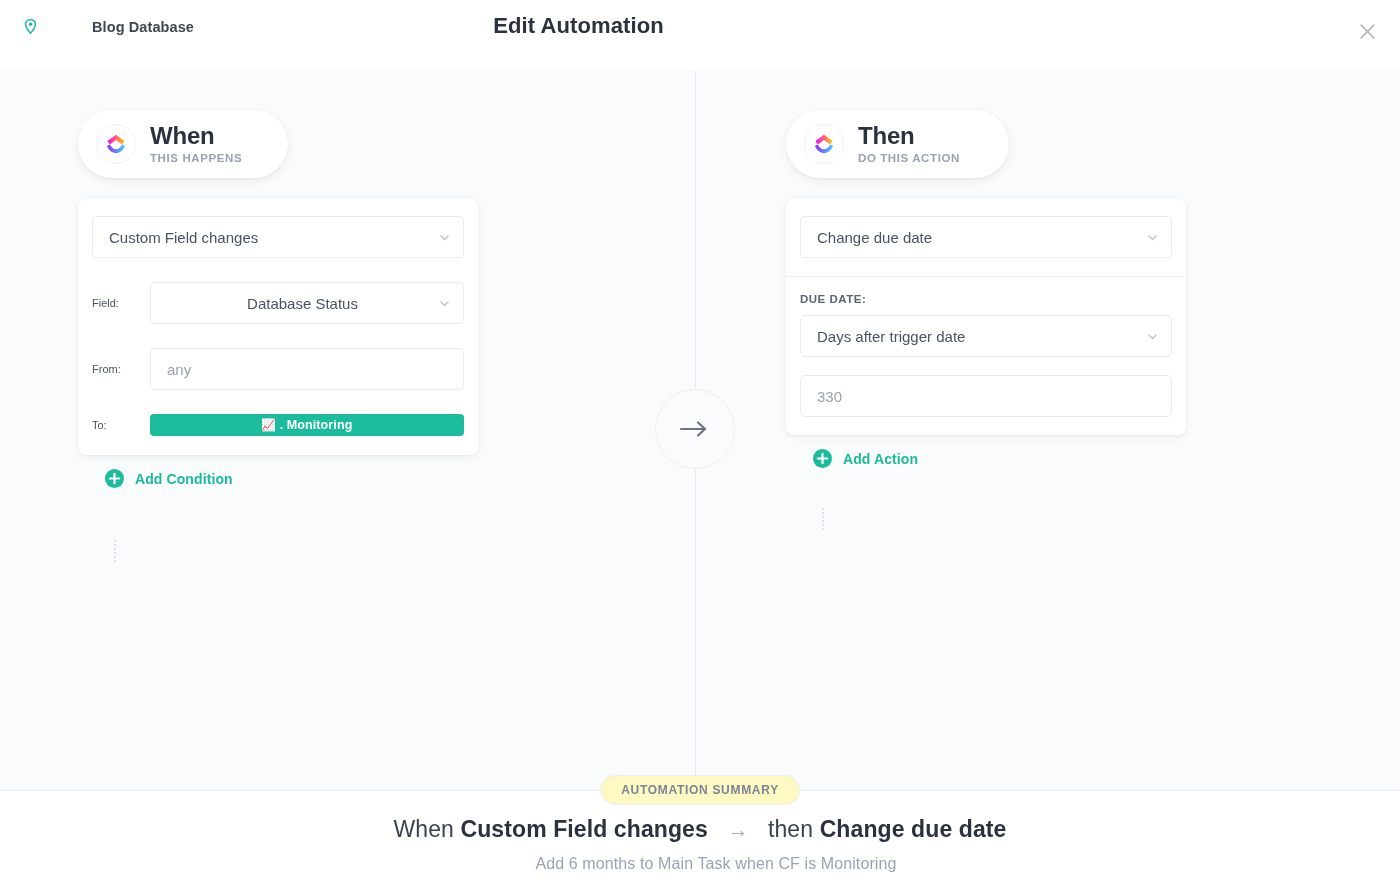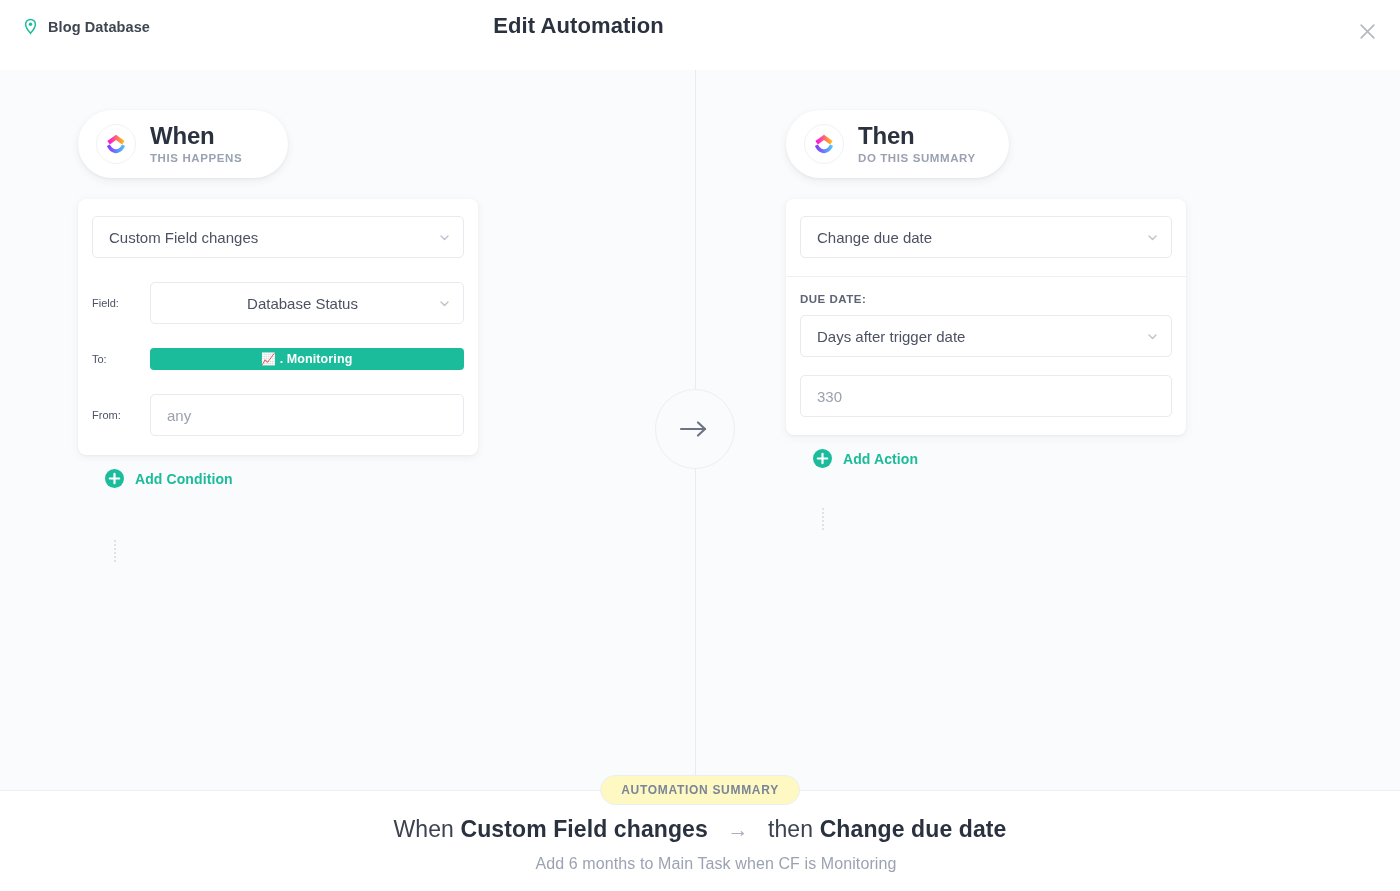--- a/index.html
+++ b/index.html
@@ -39,20 +39,21 @@
   }
   .pin-icon {
     width: 17px; height: 17px;
     display: block;
   }
   .breadcrumb-left-label {
     font-size: 14.5px;
     font-weight: bold;
     color: #3f4551;
     letter-spacing: 0.1px;
+    margin-left: 44px;
   }
 
   .title-block {
     position: absolute;
     left: 0; top: 12px;
     width: 1157px;
     text-align: center;
   }
   .title-main {
     font-size: 22px;
@@ -419,34 +420,34 @@
               <span class="chev">
                 <svg width="13" height="13" viewBox="0 0 13 13">
                   <path d="M3 5 L6.5 8.5 L10 5" fill="none" stroke="#bcc2cc" stroke-width="1.4" stroke-linecap="round" stroke-linejoin="round"></path>
                 </svg>
               </span>
             </div>
           </div>
         </div>
 
         <div class="field-row">
+          <span class="row-label">From:</span>
+          <div class="row-control">
+            <div class="text-box">
+              <span class="placeholder-text">any</span>
+            </div>
+          </div>
+        </div>
+
+        <div class="field-row">
           <span class="row-label">To:</span>
           <div class="row-control">
             <div class="green-pill">
               <span class="emoji">📈</span>
               <span>. Monitoring</span>
-            </div>
-          </div>
-        </div>
-
-        <div class="field-row">
-          <span class="row-label">From:</span>
-          <div class="row-control">
-            <div class="text-box">
-              <span class="placeholder-text">any</span>
             </div>
           </div>
         </div>
 
       </div>
 
       <div class="connector conn-when-bottom"></div>
 
       <div class="add-link add-when">
         <span class="add-icon">
@@ -477,21 +478,21 @@
                 <stop offset="1" stop-color="#49ccf9"></stop>
               </linearGradient>
             </defs>
             <path d="M2.4 8.1 L11 1.8 L19.6 8.1 L17.1 11.4 L11 6.9 L4.9 11.4 Z" fill="url(#gUp2)"></path>
             <path d="M4.9 11.4 C6.4 14.6 8.5 16.2 11 16.2 C13.5 16.2 15.6 14.6 17.1 11.4
                      L20.1 13.1 C18.0 17.5 14.8 20.2 11 20.2 C7.2 20.2 4.0 17.5 1.9 13.1 Z" fill="url(#gDn2)"></path>
           </svg>
         </div>
         <div class="pill-text">
           <div class="pill-title">Then</div>
-          <div class="pill-sub">DO THIS SUMMARY</div>
+          <div class="pill-sub">DO THIS ACTION</div>
         </div>
       </div>
 
       <div class="card card-then">
 
         <div class="then-top-sec">
           <div class="select-box">
             <span class="sel-label">Change due date</span>
             <span class="chev">
               <svg width="13" height="13" viewBox="0 0 13 13">

